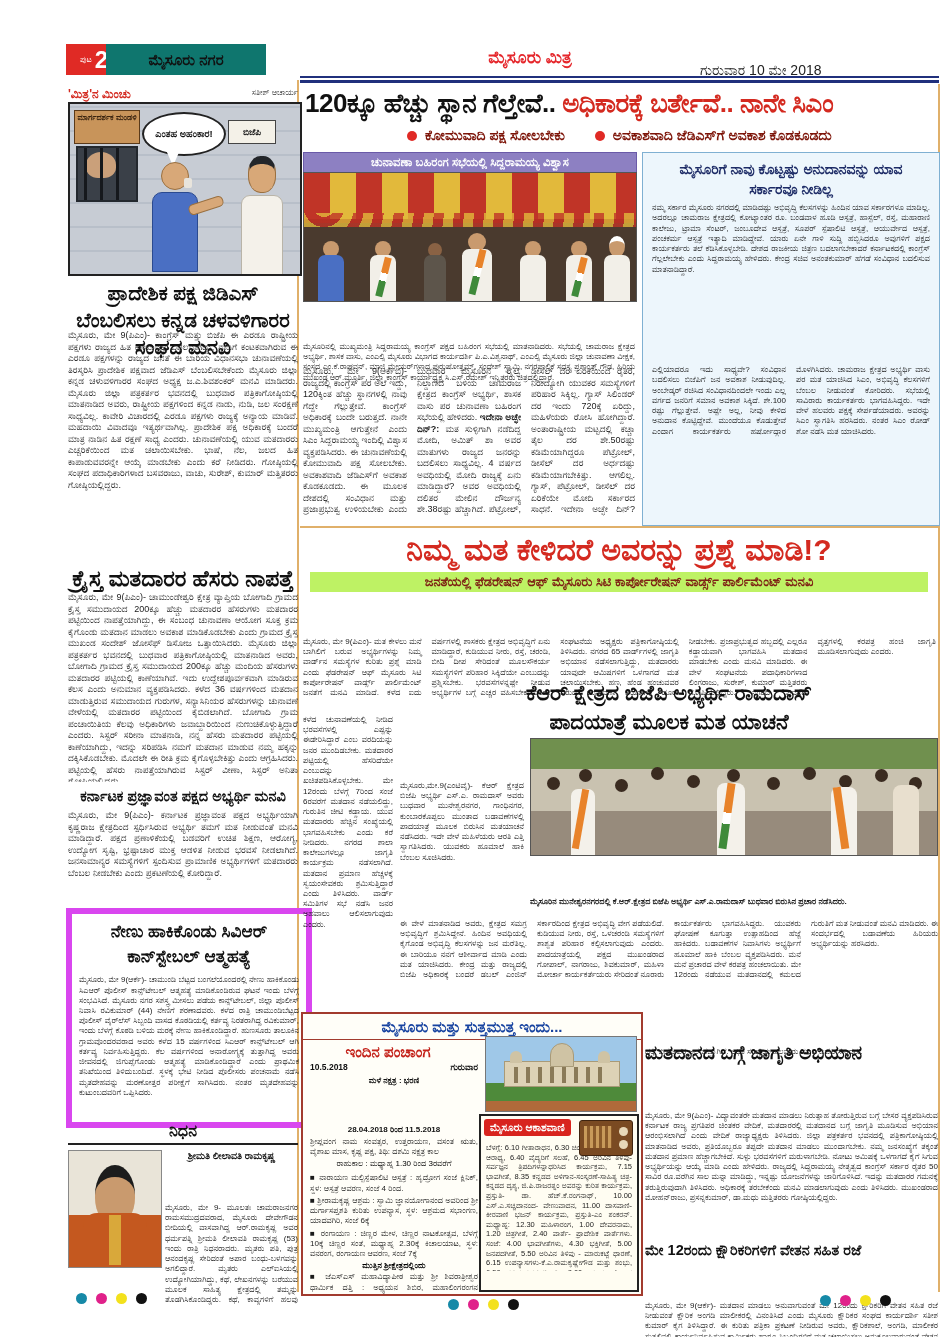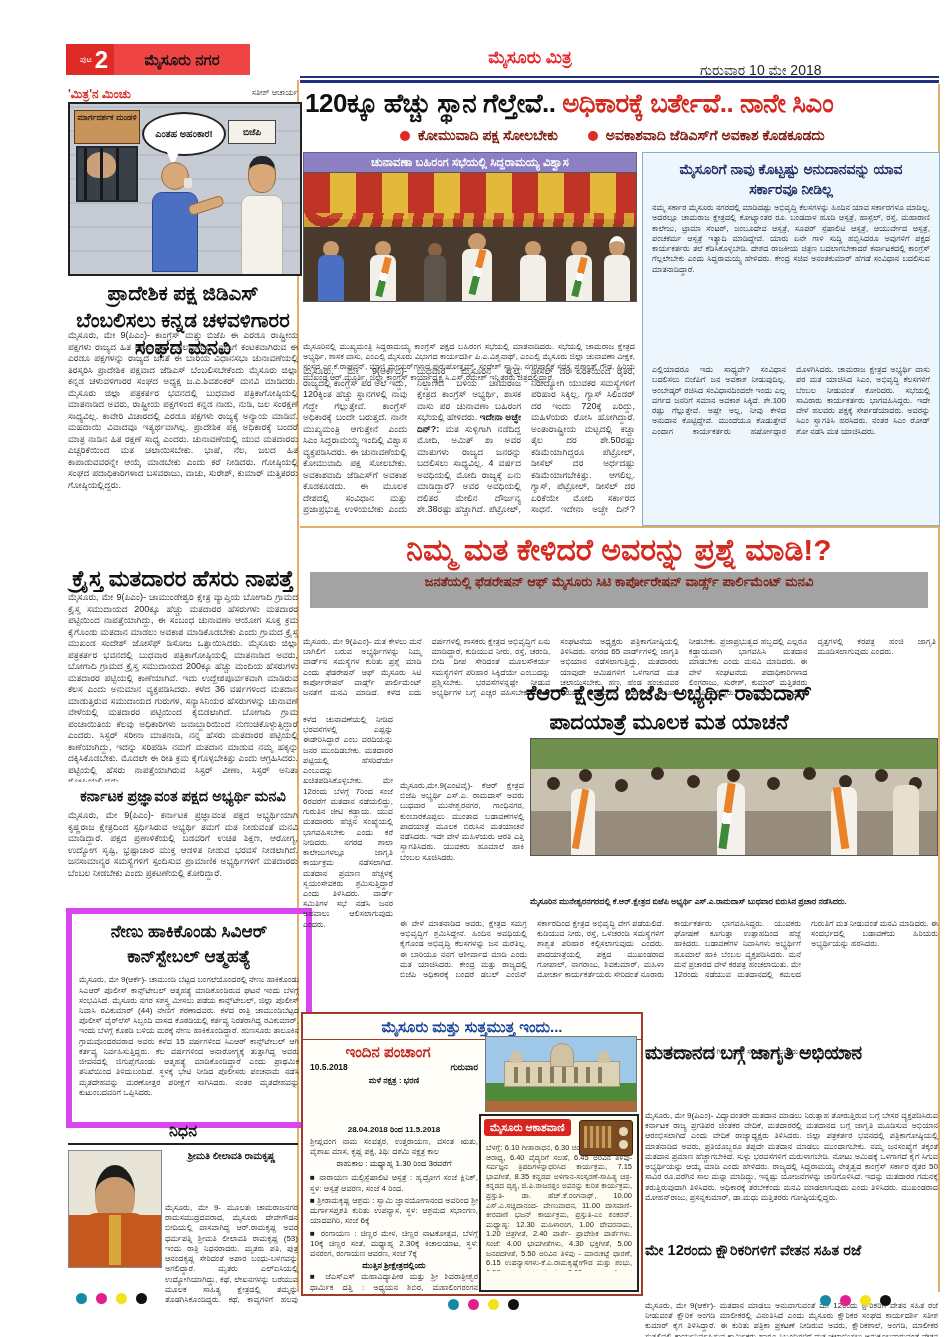--- a/index.html
+++ b/index.html
@@ -28,21 +28,21 @@
 </style>
 </head>
 <body>
 
 <div id="page">
 
   <div class="abs" style="left:66px;top:44px;width:56px;height:31px;background:#e02a25;color:#fff;display:flex;align-items:center;justify-content:center;">
     <span style="font-size:8px;margin-right:3px;">ಪುಟ</span>
     <span style="font-size:24px;font-weight:bold;">2</span>
   </div>
-  <div class="abs" style="left:114px;top:44px;width:136px;height:31px;background:#ef4444;display:flex;align-items:center;justify-content:center;font-weight:bold;font-size:15px;color:#111;">ಮೈಸೂರು ನಗರ</div>
+  <div class="abs" style="left:106px;top:44px;width:160px;height:31px;background:#0f766e;display:flex;align-items:center;justify-content:center;font-weight:bold;font-size:15px;color:#111;">ಮೈಸೂರು ನಗರ</div>
   <div class="abs b" style="left:430px;top:48px;width:200px;text-align:center;font-size:17px;color:#e5262b;">ಮೈಸೂರು ಮಿತ್ರ</div>
   <div class="abs" style="left:700px;top:50px;width:238px;text-align:left;font-size:14px;color:#222;margin-top:12px;">ಗುರುವಾರ 10 ಮೇ 2018</div>
   <div class="abs navyline" style="left:300px;top:76px;width:639px;"></div>
 
   <div class="abs tanline" style="left:297px;top:80px;width:2px;height:1212px;"></div>
   <div class="abs tanline" style="left:938px;top:84px;width:2px;height:1208px;"></div>
   <div class="abs tanline" style="left:300px;top:526px;width:638px;height:2px;"></div>
 
   <div class="abs" style="left:68px;top:84px;width:230px;height:16px;">
     <span class="b" style="font-size:12px;color:#d42a20;">'ಮಿತ್ರ'ನ ಮಿಂಚು</span>
@@ -99,21 +99,21 @@
   </div>
   <div class="abs b ctr" style="left:165px;top:1150px;width:133px;font-size:9.5px;color:#111;">ಶ್ರೀಮತಿ ಲೀಲಾವತಿ ರಾಮಕೃಷ್ಣ</div>
   <div class="abs j tiny" style="left:165px;top:1164px;width:133px;height:102px;">ಮೈಸೂರು, ಮೇ 9- ಮೂಲತಃ ಚಾಮರಾಜನಗರ ರಾಮಸಮುದ್ರದವರಾದ, ಮೈಸೂರು ದೇವೇಗೌಡನ ಬೀದಿಯಲ್ಲಿ ವಾಸವಾಗಿದ್ದ ಆರ್.ರಾಮಕೃಷ್ಣ ಅವರ ಧರ್ಮಪತ್ನಿ ಶ್ರೀಮತಿ ಲೀಲಾವತಿ ರಾಮಕೃಷ್ಣ (53) ಇಂದು ರಾತ್ರಿ ನಿಧನರಾದರು. ಮೃತರು ಪತಿ, ಪುತ್ರ ಆನಂದಕೃಷ್ಣ ಸೇರಿದಂತೆ ಅಪಾರ ಬಂಧು-ಬಳಗವನ್ನು ಅಗಲಿದ್ದಾರೆ. ಮೃತರು ಎಲ್‌ಐಸಿಯಲ್ಲಿ ಉದ್ಯೋಗಿಯಾಗಿದ್ದು, ಕಥೆ, ಲೇಖನಗಳನ್ನು ಬರೆಯುವ ಮೂಲಕ ಸಾಹಿತ್ಯ ಕ್ಷೇತ್ರದಲ್ಲಿ ತಮ್ಮನ್ನು ತೊಡಗಿಸಿಕೊಂಡಿದ್ದರು. ಕಥೆ, ಕಾವ್ಯಗಳಿಗೆ ಹಲವು ಪ್ರಶಸ್ತಿಗಳು ಲಭಿಸಿವೆ. ಮೈಸೂರು ಮಿತ್ರ ವಾರ್ಷಿಕ ಕಥಾ ಸ್ಪರ್ಧೆಯಲ್ಲೂ ಭಾಗವಹಿಸಿ ಬಹುಮಾನ ಗಳಿಸಿದ್ದರು. ಅಲ್ಲದೆ, ಈಚೆಗೆ ನಡೆದ ಹೆಚ್.ಡಿ.ಕೋಟೆ ತಾಲೂಕು ಸಾಹಿತ್ಯ ಸಮ್ಮೇಳನದ ನಿಕಟಪೂರ್ವ ಅಧ್ಯಕ್ಷರಾಗಿದ್ದರು. ಮೃತರ ಅಂತ್ಯಕ್ರಿಯೆ ನಾಳೆ (ಮೇ 10) ಬೆಳಗ್ಗೆ 11 ಗಂಟೆಗೆ ಚಾಮುಂಡಿ ಬೆಟ್ಟದ ತಪ್ಪಲಿನಲ್ಲಿರುವ ಹರಿಶ್ಚಂದ್ರ ಘಾಟ್‌ನಲ್ಲಿ ನಡೆಯಲಿದೆ ಎಂದು ಕುಟುಂಬದ ಮೂಲಗಳು ತಿಳಿಸಿವೆ.</div>
   <div class="abs cmyk" style="left:76px;top:1290px;">
     <span style="background:#1689a7;"></span><span style="background:#e0218a;"></span><span style="background:#f3e11c;"></span><span style="background:#111111;"></span>
   </div>
 
   <div class="abs b" style="left:305px;top:88px;width:633px;font-size:26px;letter-spacing:-0.5px;">
     <span class="hl-black">120ಕ್ಕೂ ಹೆಚ್ಚು ಸ್ಥಾನ ಗೆಲ್ತೇವೆ.. </span><span class="hl-red">ಅಧಿಕಾರಕ್ಕೆ ಬರ್ತೇವೆ.. ನಾನೇ ಸಿಎಂ</span>
   </div>
-  <div class="abs ctr" style="left:294px;top:127px;width:633px;font-size:14px;font-weight:bold;color:#7d1408;">
+  <div class="abs ctr" style="left:301px;top:127px;width:633px;font-size:14px;font-weight:bold;color:#7d1408;">
     <span class="dot" style="background:#e02a25;"></span>
     <span>ಕೋಮುವಾದಿ ಪಕ್ಷ ಸೋಲಬೇಕು</span>
     <span class="dot" style="background:#e02a25;margin-left:26px;"></span>
     <span>ಅವಕಾಶವಾದಿ ಜೆಡಿಎಸ್‌ಗೆ ಅವಕಾಶ ಕೊಡಕೂಡದು</span>
   </div>
 
   <div class="abs ctr" style="left:303px;top:152px;width:332px;height:19px;background:#8d80c2;border:1px solid #6a5aa8;color:#fff;font-weight:bold;font-size:11.5px;line-height:19px;">ಚುನಾವಣಾ ಬಹಿರಂಗ ಸಭೆಯಲ್ಲಿ ಸಿದ್ದರಾಮಯ್ಯ ವಿಶ್ವಾಸ</div>
 
   <div class="abs" style="left:303px;top:172px;width:332px;height:128px;overflow:hidden;border:1px solid #555;background:#4a3a2e;">
     <div class="abs" style="left:0;top:0;width:332px;height:46px;background:repeating-linear-gradient(90deg,#c03427 0 26px,#e2b93b 26px 52px);border-bottom:4px solid #8d1f16;"></div>
@@ -157,21 +157,21 @@
     <span>ಮೈಸೂರು, ಮೇ 9(ಆರ್ಕೆಬಿ)- ರಾಜ್ಯದಲ್ಲಿ ಕಾಂಗ್ರೆಸ್ ಪರ ಅಲೆ ಇದ್ದು, 120ಕ್ಕಿಂತ ಹೆಚ್ಚು ಸ್ಥಾನಗಳಲ್ಲಿ ನಾವು ಗೆದ್ದೇ ಗೆಲ್ಲುತ್ತೇವೆ. ಕಾಂಗ್ರೆಸ್ ಅಧಿಕಾರಕ್ಕೆ ಬಂದೇ ಬರುತ್ತದೆ. ನಾನೇ ಮುಖ್ಯಮಂತ್ರಿ ಆಗುತ್ತೇನೆ ಎಂದು ಸಿಎಂ ಸಿದ್ದರಾಮಯ್ಯ ಇಂದಿಲ್ಲಿ ವಿಶ್ವಾಸ ವ್ಯಕ್ತಪಡಿಸಿದರು. ಈ ಚುನಾವಣೆಯಲ್ಲಿ ಕೋಮುವಾದಿ ಪಕ್ಷ ಸೋಲಬೇಕು. ಅವಕಾಶವಾದಿ ಜೆಡಿಎಸ್‌ಗೆ ಅವಕಾಶ ಕೊಡಕೂಡದು. ಈ ಮೂಲಕ ದೇಶದಲ್ಲಿ ಸಂವಿಧಾನ ಮತ್ತು ಪ್ರಜಾಪ್ರಭುತ್ವ ಉಳಿಯಬೇಕು ಎಂದು ಬುಧವಾರ ಮೈಸೂರಿನ ರೈಲ್ವೆ ನಿಲ್ದಾಣದ ಬಳಿಯ ಚಾಮರಾಜ ಕ್ಷೇತ್ರದ ಕಾಂಗ್ರೆಸ್ ಅಭ್ಯರ್ಥಿ, ಶಾಸಕ ವಾಸು ಪರ ಚುನಾವಣಾ ಬಹಿರಂಗ ಸಭೆಯಲ್ಲಿ ಹೇಳಿದರು. </span><span class="b">ಇದೇನಾ ಅಚ್ಛೇ ದಿನ್?: </span><span>ಮತ ಸುಳ್ಳಿಗಾಗಿ ನಡೆದಿದ್ದ ಮೋದಿ, ಅಮಿತ್ ಶಾ ಅವರ ಮಾತುಗಳು ರಾಜ್ಯದ ಜನರನ್ನು ಬದಲಿಸಲು ಸಾಧ್ಯವಿಲ್ಲ. 4 ವರ್ಷದ ಅವಧಿಯಲ್ಲಿ ಮೋದಿ ರಾಜ್ಯಕ್ಕೆ ಏನು ಮಾಡಿದ್ದಾರೆ? ಅವರ ಅವಧಿಯಲ್ಲಿ ದಲಿತರ ಮೇಲಿನ ದೌರ್ಜನ್ಯ ಶೇ.38ರಷ್ಟು ಹೆಚ್ಚಾಗಿದೆ. ಪೆಟ್ರೋಲ್, ಡೀಸೆಲ್ ದರ ಏರಿಕೆಯಿಂದ ರೈತರ, ನಿರುದ್ಯೋಗಿ ಯುವಕರ ಸಮಸ್ಯೆಗಳಿಗೆ ಪರಿಹಾರ ಸಿಕ್ಕಿಲ್ಲ. ಗ್ಯಾಸ್ ಸಿಲಿಂಡರ್ ದರ ಇಂದು 720ಕ್ಕೆ ಏರಿದ್ದು, ಮಹಿಳೆಯರು ರೋಸಿ ಹೋಗಿದ್ದಾರೆ. ಅಂತಾರಾಷ್ಟ್ರೀಯ ಮಟ್ಟದಲ್ಲಿ ಕಚ್ಚಾ ತೈಲ ದರ ಶೇ.50ರಷ್ಟು ಕಡಿಮೆಯಾಗಿದ್ದರೂ ಪೆಟ್ರೋಲ್, ಡೀಸೆಲ್ ದರ ಅರ್ಧದಷ್ಟು ಕಡಿಮೆಯಾಗಬೇಕಿತ್ತು. ಆಗಲಿಲ್ಲ. ಗ್ಯಾಸ್, ಪೆಟ್ರೋಲ್, ಡೀಸೆಲ್ ದರ ಏರಿಕೆಯೇ ಮೋದಿ ಸರ್ಕಾರದ ಸಾಧನೆ. ಇದೇನಾ ಅಚ್ಛೇ ದಿನ್? ಎಂದು ಸಿದ್ದರಾಮಯ್ಯ ಲೇವಡಿ ಮಾಡಿದರು. ಅಂತಹ ಪ್ರಧಾನಿಯನ್ನು ಹಿಂದೆ ನೋಡಿಲ್ಲ ಎಂದರು.</span>
   </div>
 
   <div class="abs" style="left:642px;top:152px;width:296px;height:372px;border:1px solid #7fb0d2;background:#edf6fc;overflow:hidden;">
     <div class="b ctr" style="font-size:14px;color:#1d2b66;margin:7px 14px 4px;line-height:1.4;">ಮೈಸೂರಿಗೆ ನಾವು ಕೊಟ್ಟಷ್ಟು ಅನುದಾನವನ್ನು ಯಾವ ಸರ್ಕಾರವೂ ನೀಡಿಲ್ಲ</div>
     <div class="j tiny" style="margin:2px 9px 0;height:158px;">ನಮ್ಮ ಸರ್ಕಾರ ಮೈಸೂರು ನಗರದಲ್ಲಿ ಮಾಡಿದಷ್ಟು ಅಭಿವೃದ್ಧಿ ಕೆಲಸಗಳನ್ನು ಹಿಂದಿನ ಯಾವ ಸರ್ಕಾರಗಳೂ ಮಾಡಿಲ್ಲ. ಅದರಲ್ಲೂ ಚಾಮರಾಜ ಕ್ಷೇತ್ರದಲ್ಲಿ ಕೋಟ್ಯಾಂತರ ರೂ. ಬಂಡವಾಳ ಹೂಡಿ ಆಸ್ಪತ್ರೆ, ಹಾಸ್ಟೆಲ್, ರಸ್ತೆ, ಮಹಾರಾಣಿ ಕಾಲೇಜು, ಟ್ರಾಮಾ ಸೆಂಟರ್, ಜಂಬೂದೇವ ಆಸ್ಪತ್ರೆ, ಸೂಪರ್ ಸ್ಪೆಷಾಲಿಟಿ ಆಸ್ಪತ್ರೆ, ಆಯುರ್ವೇದ ಆಸ್ಪತ್ರೆ, ಪಂಚಕರ್ಮ ಆಸ್ಪತ್ರೆ ಇತ್ಯಾದಿ ಮಾಡಿದ್ದೇವೆ. ಯಾರು ಏನೇ ಗಾಳಿ ಸುದ್ದಿ ಹಬ್ಬಿಸಿದರೂ ಅವುಗಳಿಗೆ ಪಕ್ಷದ ಕಾರ್ಯಕರ್ತರು ತಲೆ ಕೆಡಿಸಿಕೊಳ್ಳಬೇಡಿ. ದೇಶದ ರಾಜಕೀಯ ಚಿತ್ರಣ ಬದಲಾಗಬೇಕಾದರೆ ಕರ್ನಾಟಕದಲ್ಲಿ ಕಾಂಗ್ರೆಸ್ ಗೆಲ್ಲಲೇಬೇಕು ಎಂದು ಸಿದ್ದರಾಮಯ್ಯ ಹೇಳಿದರು. ಕೇಂದ್ರ ಸಚಿವ ಅನಂತಕುಮಾರ್ ಹೆಗಡೆ ಸಂವಿಧಾನ ಬದಲಿಸುವ ಮಾತನಾಡಿದ್ದಾರೆ.</div>
     <div class="j tiny cols2" style="margin:4px 9px 0;height:178px;">ಎಲ್ಲಿಯಾದರೂ ಇದು ಸಾಧ್ಯವೇ? ಸಂವಿಧಾನ ಬದಲಿಸಲು ಬಿಜೆಪಿಗೆ ಜನ ಅವಕಾಶ ನೀಡುವುದಿಲ್ಲ. ಅಂಬೇಡ್ಕರ್ ರಚಿಸಿದ ಸಂವಿಧಾನದಿಂದಲೇ ಇಂದು ಎಲ್ಲ ವರ್ಗದ ಜನರಿಗೆ ಸಮಾನ ಅವಕಾಶ ಸಿಕ್ಕಿದೆ. ಶೇ.100 ರಷ್ಟು ಗೆಲ್ಲುತ್ತೇವೆ. ಅಷ್ಟೇ ಅಲ್ಲ, ನೀವು ಕೇಳಿದ ಅನುದಾನ ಕೊಟ್ಟಿದ್ದೇವೆ. ಮುಂದೆಯೂ ಕೊಡುತ್ತೇವೆ ಎಂದಾಗ ಕಾರ್ಯಕರ್ತರು ಹರ್ಷೋದ್ಗಾರ ಮೊಳಗಿಸಿದರು. ಚಾಮರಾಜ ಕ್ಷೇತ್ರದ ಅಭ್ಯರ್ಥಿ ವಾಸು ಪರ ಮತ ಯಾಚಿಸಿದ ಸಿಎಂ, ಅಭಿವೃದ್ಧಿ ಕೆಲಸಗಳಿಗೆ ಬೆಂಬಲ ನೀಡುವಂತೆ ಕೋರಿದರು. ಸಭೆಯಲ್ಲಿ ಸಾವಿರಾರು ಕಾರ್ಯಕರ್ತರು ಭಾಗವಹಿಸಿದ್ದರು. ಇದೇ ವೇಳೆ ಹಲವರು ಪಕ್ಷಕ್ಕೆ ಸೇರ್ಪಡೆಯಾದರು. ಅವರನ್ನು ಸಿಎಂ ಸ್ವಾಗತಿಸಿ ಹರಸಿದರು. ನಂತರ ಸಿಎಂ ರೋಡ್ ಶೋ ನಡೆಸಿ ಮತ ಯಾಚಿಸಿದರು.</div>
   </div>
 
   <div class="abs b ctr hl-red" style="left:300px;top:533px;width:638px;font-size:30px;">ನಿಮ್ಮ ಮತ ಕೇಳಿದರೆ ಅವರನ್ನು ಪ್ರಶ್ನೆ ಮಾಡಿ!?</div>
-  <div class="abs ctr" style="left:310px;top:572px;width:618px;height:36px;background:#a3a3a3;color:#7d2014;font-weight:bold;font-size:13px;line-height:20px;">ಜನತೆಯಲ್ಲಿ ಫೆಡರೇಷನ್ ಆಫ್ ಮೈಸೂರು ಸಿಟಿ ಕಾರ್ಪೋರೇಷನ್ ವಾರ್ಡ್ಸ್ ಪಾರ್ಲಿಮೆಂಟ್ ಮನವಿ</div>
+  <div class="abs ctr" style="left:310px;top:572px;width:618px;height:20px;background:#bef264;color:#7d2014;font-weight:bold;font-size:13px;line-height:20px;">ಜನತೆಯಲ್ಲಿ ಫೆಡರೇಷನ್ ಆಫ್ ಮೈಸೂರು ಸಿಟಿ ಕಾರ್ಪೋರೇಷನ್ ವಾರ್ಡ್ಸ್ ಪಾರ್ಲಿಮೆಂಟ್ ಮನವಿ</div>
   <div class="abs j tiny cols5" style="left:303px;top:598px;width:633px;height:74px;">ಮೈಸೂರು, ಮೇ 9(ಪಿಎಂ)- ಮತ ಕೇಳಲು ಮನೆ ಬಾಗಿಲಿಗೆ ಬರುವ ಅಭ್ಯರ್ಥಿಗಳನ್ನು ನಿಮ್ಮ ವಾರ್ಡ್‌ನ ಸಮಸ್ಯೆಗಳ ಕುರಿತು ಪ್ರಶ್ನೆ ಮಾಡಿ ಎಂದು ಫೆಡರೇಷನ್ ಆಫ್ ಮೈಸೂರು ಸಿಟಿ ಕಾರ್ಪೋರೇಷನ್ ವಾರ್ಡ್ಸ್ ಪಾರ್ಲಿಮೆಂಟ್ ಜನತೆಗೆ ಮನವಿ ಮಾಡಿದೆ. ಕಳೆದ ಐದು ವರ್ಷಗಳಲ್ಲಿ ಶಾಸಕರು ಕ್ಷೇತ್ರದ ಅಭಿವೃದ್ಧಿಗೆ ಏನು ಮಾಡಿದ್ದಾರೆ, ಕುಡಿಯುವ ನೀರು, ರಸ್ತೆ, ಚರಂಡಿ, ಬೀದಿ ದೀಪ ಸೇರಿದಂತೆ ಮೂಲಸೌಕರ್ಯ ಸಮಸ್ಯೆಗಳಿಗೆ ಪರಿಹಾರ ಸಿಕ್ಕಿದೆಯೇ ಎಂಬುದನ್ನು ಪ್ರಶ್ನಿಸಬೇಕು. ಭರವಸೆಗಳನ್ನಷ್ಟೇ ನೀಡುವ ಅಭ್ಯರ್ಥಿಗಳ ಬಗ್ಗೆ ಎಚ್ಚರ ವಹಿಸಬೇಕು ಎಂದು ಸಂಘಟನೆಯ ಅಧ್ಯಕ್ಷರು ಪತ್ರಿಕಾಗೋಷ್ಠಿಯಲ್ಲಿ ತಿಳಿಸಿದರು. ನಗರದ 65 ವಾರ್ಡ್‌ಗಳಲ್ಲಿ ಜಾಗೃತಿ ಅಭಿಯಾನ ನಡೆಸಲಾಗುತ್ತಿದ್ದು, ಮತದಾರರು ಯಾವುದೇ ಆಮಿಷಗಳಿಗೆ ಒಳಗಾಗದೆ ಮತ ಚಲಾಯಿಸಬೇಕು. ಹಣ, ಹೆಂಡ ಹಂಚುವವರ ವಿರುದ್ಧ ಚುನಾವಣಾ ಆಯೋಗಕ್ಕೆ ದೂರು ನೀಡಬೇಕು. ಪ್ರಜಾಪ್ರಭುತ್ವದ ಹಬ್ಬದಲ್ಲಿ ಎಲ್ಲರೂ ಕಡ್ಡಾಯವಾಗಿ ಭಾಗವಹಿಸಿ ಮತದಾನ ಮಾಡಬೇಕು ಎಂದು ಮನವಿ ಮಾಡಿದರು. ಈ ವೇಳೆ ಸಂಘಟನೆಯ ಪದಾಧಿಕಾರಿಗಳಾದ ಲಿಂಗರಾಜು, ಸುರೇಶ್, ಕುಮಾರ್ ಮತ್ತಿತರರು ಗೋಷ್ಠಿಯಲ್ಲಿದ್ದರು. ನಗರದ ಪ್ರಮುಖ ವೃತ್ತಗಳಲ್ಲಿ ಕರಪತ್ರ ಹಂಚಿ ಜಾಗೃತಿ ಮೂಡಿಸಲಾಗುವುದು ಎಂದರು.</div>
 
   <div class="abs j tiny" style="left:303px;top:676px;width:90px;height:326px;">ಕಳೆದ ಚುನಾವಣೆಯಲ್ಲಿ ನೀಡಿದ ಭರವಸೆಗಳಲ್ಲಿ ಎಷ್ಟನ್ನು ಈಡೇರಿಸಿದ್ದಾರೆ ಎಂಬ ವರದಿಯನ್ನು ಜನರ ಮುಂದಿಡಬೇಕು. ಮತದಾರರ ಪಟ್ಟಿಯಲ್ಲಿ ಹೆಸರಿದೆಯೇ ಎಂಬುದನ್ನು ಖಚಿತಪಡಿಸಿಕೊಳ್ಳಬೇಕು. ಮೇ 12ರಂದು ಬೆಳಗ್ಗೆ 7ರಿಂದ ಸಂಜೆ 6ರವರೆಗೆ ಮತದಾನ ನಡೆಯಲಿದ್ದು, ಗುರುತಿನ ಚೀಟಿ ಕಡ್ಡಾಯ. ಯುವ ಮತದಾರರು ಹೆಚ್ಚಿನ ಸಂಖ್ಯೆಯಲ್ಲಿ ಭಾಗವಹಿಸಬೇಕು ಎಂದು ಕರೆ ನೀಡಿದರು. ನಗರದ ಶಾಲಾ ಕಾಲೇಜುಗಳಲ್ಲೂ ಜಾಗೃತಿ ಕಾರ್ಯಕ್ರಮ ನಡೆಸಲಾಗಿದೆ. ಮತದಾನ ಪ್ರಮಾಣ ಹೆಚ್ಚಳಕ್ಕೆ ಸ್ವಯಂಸೇವಕರು ಶ್ರಮಿಸುತ್ತಿದ್ದಾರೆ ಎಂದು ತಿಳಿಸಿದರು. ವಾರ್ಡ್ ಸಮಿತಿಗಳ ಸಭೆ ನಡೆಸಿ ಜನರ ಅಹವಾಲು ಆಲಿಸಲಾಗುವುದು ಎಂದರು.</div>
 
   <div class="abs b ctr" style="left:400px;top:678px;width:538px;font-size:21px;color:#111;line-height:1.4;">
     <div>ಕೆಆರ್ ಕ್ಷೇತ್ರದ ಬಿಜೆಪಿ ಅಭ್ಯರ್ಥಿ ರಾಮದಾಸ್</div>
     <div>ಪಾದಯಾತ್ರೆ ಮೂಲಕ ಮತ ಯಾಚನೆ</div>
   </div>
   <div class="abs j tiny" style="left:400px;top:742px;width:124px;height:158px;">ಮೈಸೂರು,ಮೇ.9(ಎಂಟಿವೈ)- ಕೆಆರ್ ಕ್ಷೇತ್ರದ ಬಿಜೆಪಿ ಅಭ್ಯರ್ಥಿ ಎಸ್.ಎ. ರಾಮದಾಸ್ ಅವರು ಬುಧವಾರ ಮುನೇಶ್ವರನಗರ, ಗಾಂಧಿನಗರ, ಕುಂಬಾರಕೊಪ್ಪಲು ಮುಂತಾದ ಬಡಾವಣೆಗಳಲ್ಲಿ ಪಾದಯಾತ್ರೆ ಮೂಲಕ ಬಿರುಸಿನ ಮತಯಾಚನೆ ನಡೆಸಿದರು. ಇದೇ ವೇಳೆ ಮಹಿಳೆಯರು ಆರತಿ ಎತ್ತಿ ಸ್ವಾಗತಿಸಿದರು. ಯುವಕರು ಹೂಮಾಲೆ ಹಾಕಿ ಬೆಂಬಲ ಸೂಚಿಸಿದರು.</div>
 

